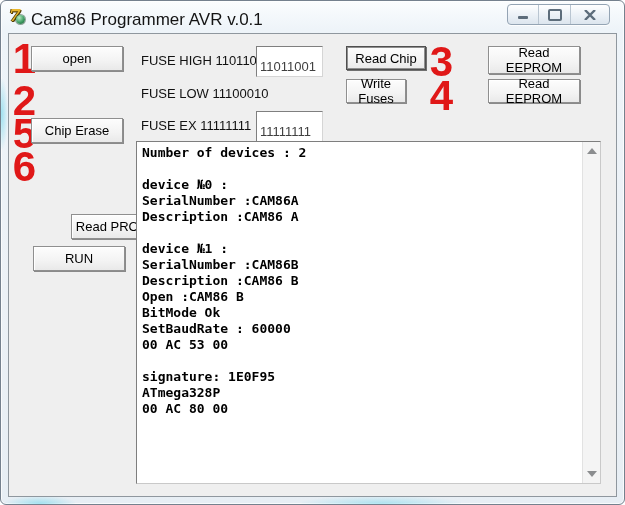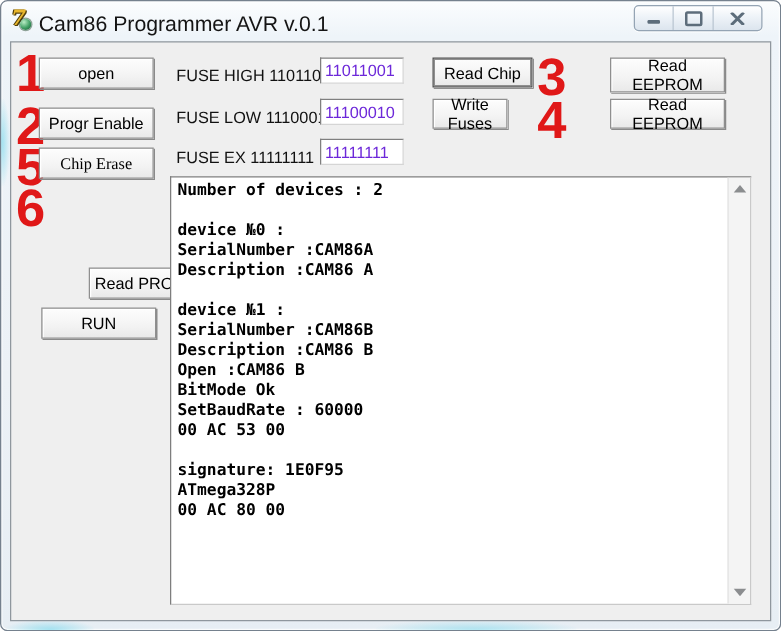--- a/index.html
+++ b/index.html
@@ -52,35 +52,35 @@
 
   
   .btn{position:absolute;display:flex;align-items:center;justify-content:center;
     background:linear-gradient(180deg,#fdfdfd 0%,#f3f3f3 60%,#e9e9e9 100%);
     border:1px solid #8f8f8f;box-shadow:1px 1px 0 #8a8a8a,inset 1px 1px 0 #ffffff;
     font:13px "Liberation Sans",sans-serif;color:#000;padding:0;cursor:default;}
   .btn.focused{border:1px solid #4f4f4f;
     box-shadow:1px 1px 0 #6f6f6f,inset 0 0 0 1px #8f8f8f;}
   .b-open{left:22px;top:12px;width:92px;height:25px;}
   .b-progr{left:22px;top:52px;width:92px;height:25px;}
-  .b-erase{left:22px;top:84px;width:92px;height:25px;font-family:Liberation Serif, serif;}
+  .b-erase{left:22px;top:84px;width:92px;height:25px;}
   .b-wprog{left:22px;top:117px;width:92px;height:25px;}
   .b-rprog{left:32px;top:180px;width:92px;height:25px;margin-left:30px;}
   .b-run{left:24px;top:212px;width:92px;height:25px;}
   .b-rfuse{left:337px;top:12px;width:80px;height:24px;}
   .b-wfuse{left:337px;top:45px;width:60px;height:24px;}
   .b-reep{left:479px;top:12px;width:92px;height:28px;}
   .b-weep{left:479px;top:45px;width:92px;height:24px;}
 
   
   .fuse-label{position:absolute;left:132px;font-size:13px;color:#111;white-space:nowrap;}
   .fl-high{top:19px;} .fl-low{top:52px;} .fl-ex{top:84px;}
   .fuse-input{position:absolute;left:247px;width:62px;height:18px;background:#fff;
     border:1px solid;border-color:#7f7f7f #d5d5d5 #d5d5d5 #7f7f7f;
-    font:13px "Liberation Sans",sans-serif;color:#6d28d9;padding:0 0 1px 3px;outline:none;}
+    font:13px "Liberation Sans",sans-serif;color:#404040;padding:10px 0 1px 3px;outline:none;}
   .fi-high{top:12px;} .fi-low{top:45px;} .fi-ex{top:77px;}
 
   
   .memo{position:absolute;left:127px;top:107px;width:463px;height:341px;background:#ffffff;
     border:1px solid;border-color:#7e7e7e #c9c9c9 #c9c9c9 #7e7e7e;overflow:hidden;}
   .memo pre{margin:0;padding:3px 0 0 5px;
     font:700 13px/16px "DejaVu Sans Mono",monospace;color:#000;white-space:pre;}
   .memo-scrollbar{position:absolute;right:0;top:0;bottom:0;width:17px;
     background:#f4f4f4;border-left:1px solid #e2e2e2;}
   .sb-up,.sb-down{position:absolute;left:4px;width:0;height:0;
@@ -120,30 +120,28 @@
   <div class="client">
 
     <div class="annot a1" style="color: rgb(224, 24, 24);">1</div>
     <div class="annot a2" style="color: rgb(224, 24, 24);">2</div>
     <div class="annot a5" style="color: rgb(224, 24, 24);">5</div>
     <div class="annot a6" style="color: rgb(224, 24, 24);">6</div>
     <div class="annot a3" style="color: rgb(224, 24, 24);">3</div>
     <div class="annot a4" style="color: rgb(224, 24, 24);">4</div>
 
     <button class="btn b-open">open</button>
-    <button class="btn b-progr">Progr Enable</button>
     <button class="btn b-erase">Chip Erase</button>
     <button class="btn b-rprog">Read PROGR</button>
     <button class="btn b-run">RUN</button>
 
     <span class="fuse-label fl-high">FUSE HIGH 11011001</span>
     <span class="fuse-label fl-low">FUSE LOW 11100010</span>
     <span class="fuse-label fl-ex">FUSE EX 11111111</span>
     <input type="text" class="fuse-input fi-high" value="11011001" style="">
-    <input type="text" class="fuse-input fi-low" value="11100010" style="">
     <input type="text" class="fuse-input fi-ex" value="11111111" style="">
 
     <button class="btn focused b-rfuse">Read Chip</button>
     <button class="btn b-wfuse">Write Fuses</button>
 
     <button class="btn b-reep">Read EEPROM</button>
     <button class="btn b-weep">Read EEPROM</button>
 
     <div class="memo">
       <pre>Number of devices : 2

